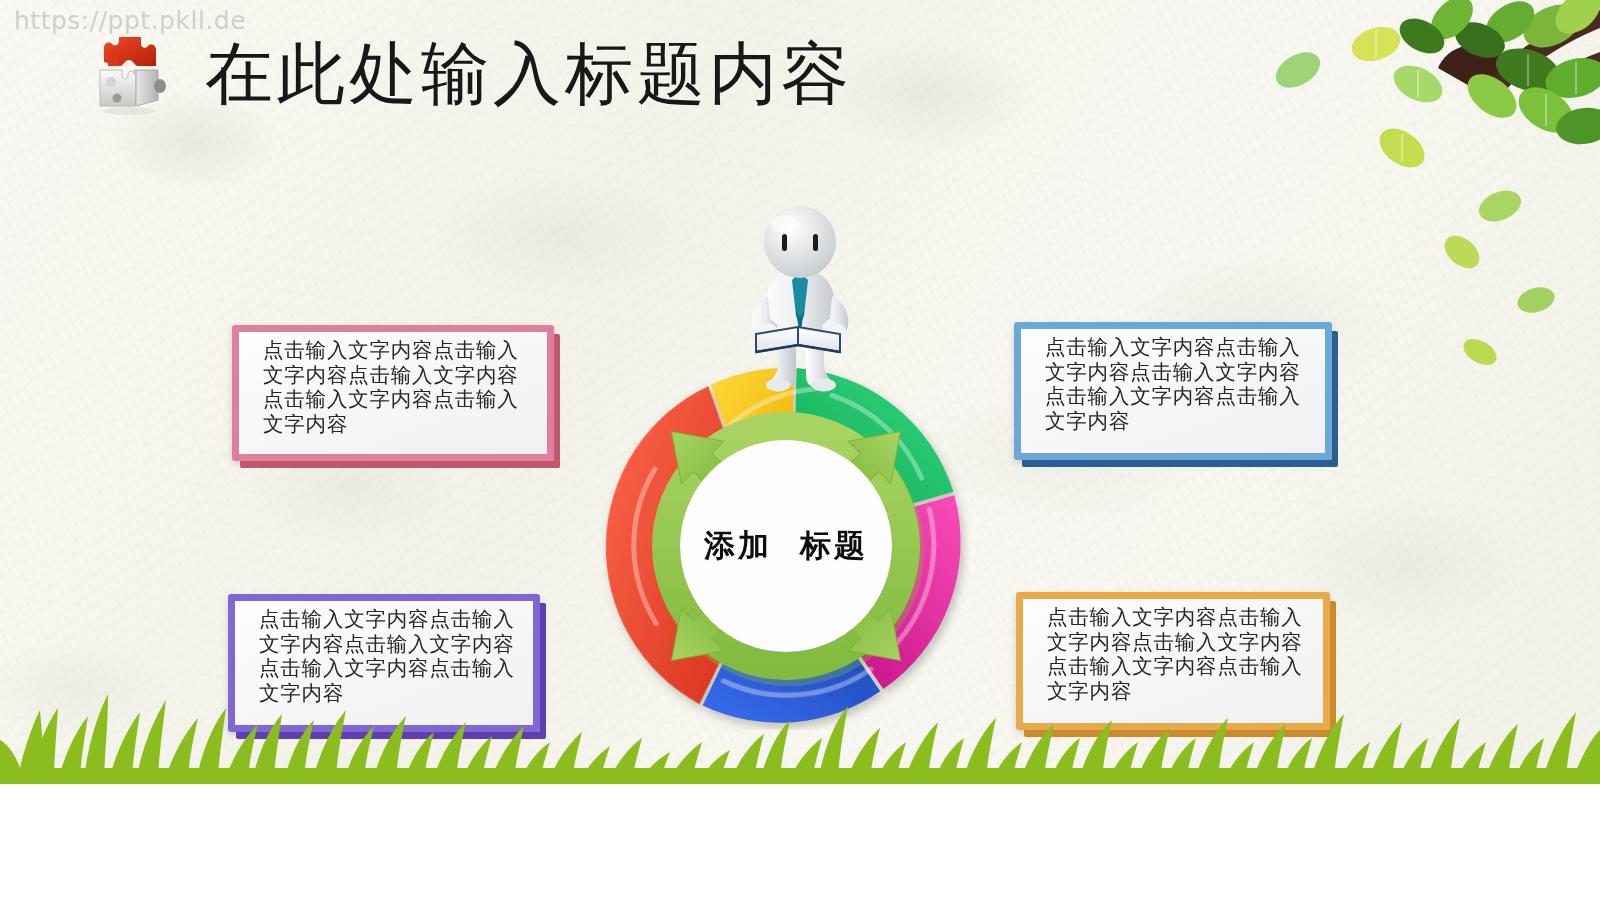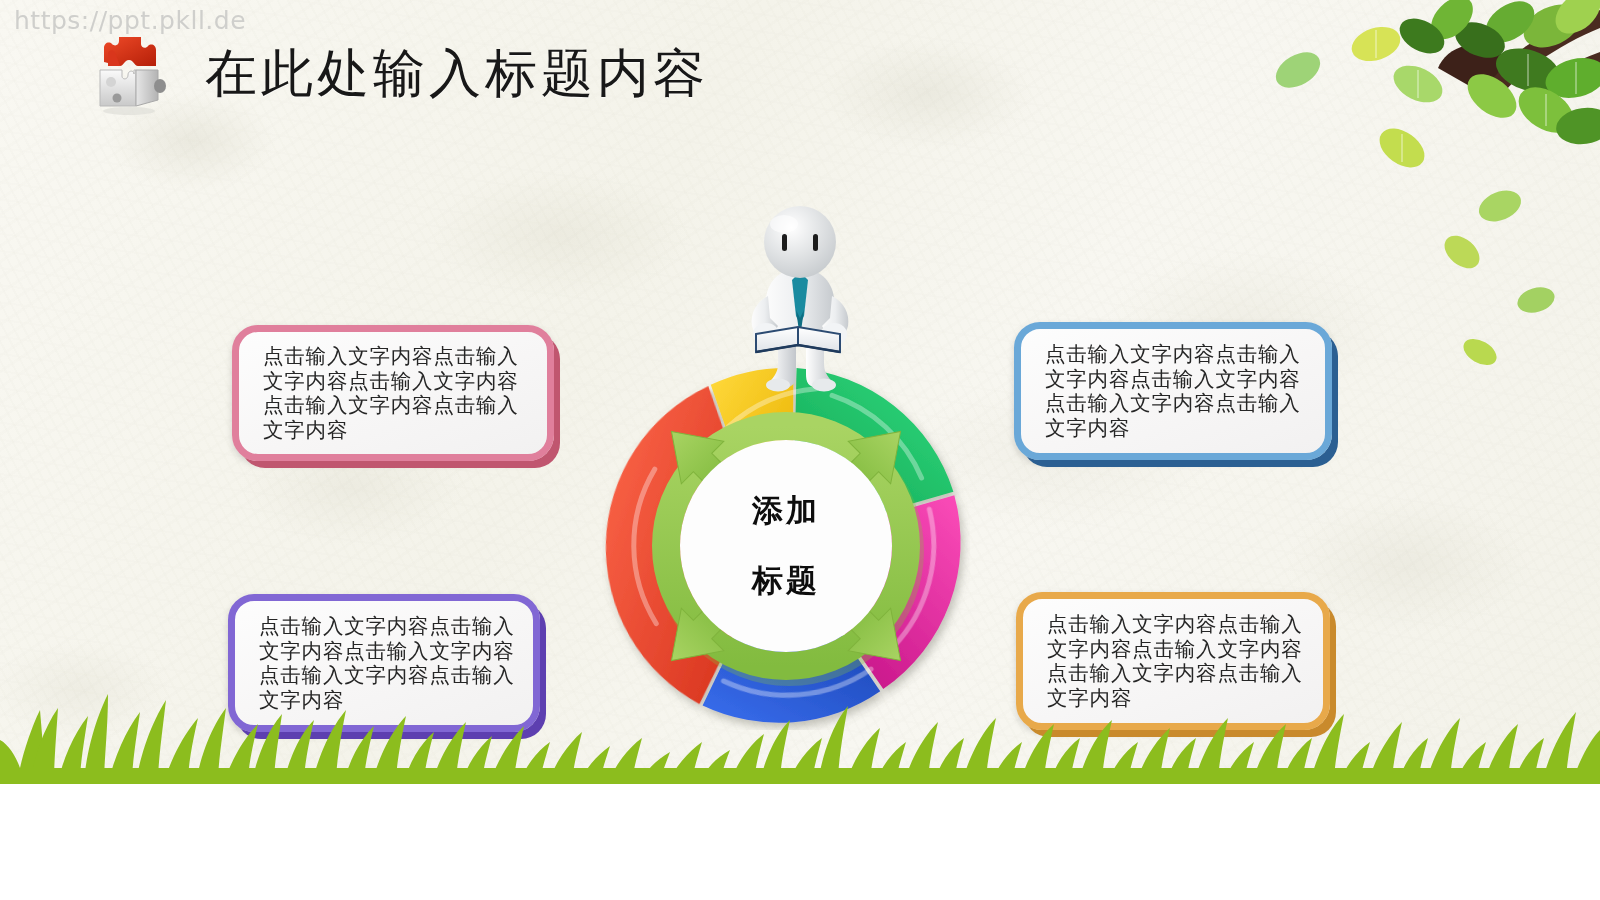--- a/index.html
+++ b/index.html
@@ -52,66 +52,66 @@
     white-space: nowrap;
   }
 
   
   .logo-puzzle {
     position: absolute; left: 86px; top: 36px;
     width: 86px; height: 80px;
   }
   .page-title {
     position: absolute; left: 205px; top: 40px;
-    font-size: 52px; line-height: 68px;
+    font-size: 68px; line-height: 68px;
     color: #181818;
     letter-spacing: 4px;
     white-space: nowrap;
     text-shadow: 0 1px 0 rgba(255,255,255,.6);
   }
 
   
   .leaves { position: absolute; right: 0; top: 0; width: 420px; height: 410px; }
   .grass  { position: absolute; left: 0; bottom: 0; width: 1600px; height: 120px; }
 
   
   .wheel-wrap {
     position: absolute; left: 602px; top: 362px;
     width: 368px; height: 368px;
   }
   .wheel-svg { position: absolute; inset: 0; }
 
   .wheel-center-label {
     position: absolute;
     left: 0; top: 0; width: 368px; height: 368px;
-    display: flex; flex-direction: column;
+    display: flex; flex-direction: row;
     align-items: center; justify-content: center;
     gap: 28px;
     font-family: "Liberation Sans", "DejaVu Sans", sans-serif;
     font-weight: bold;
     font-size: 31px;
     color: #0d0d0d;
     letter-spacing: 3px;
     pointer-events: none;
   }
 
   
   .mascot {
     position: absolute; left: 712px; top: 206px;
     width: 176px; height: 190px;
   }
 
   
   .cbox {
     position: absolute;
-    border-radius: 26px;
+    border-radius: 3px;
     border-style: solid;
     border-width: 7px;
     background: linear-gradient(160deg, #fdfdfd 0%, #f7f6f6 55%, #f2f1f1 100%);
-    display: flex; align-items: center;
+    display: flex; 
   }
   .cbox .inner {
     padding: 6px 18px 6px 24px;
     font-size: 20.5px;
     line-height: 24.5px;
     color: #262626;
     letter-spacing: .8px;
     text-align: left;
   }
 

